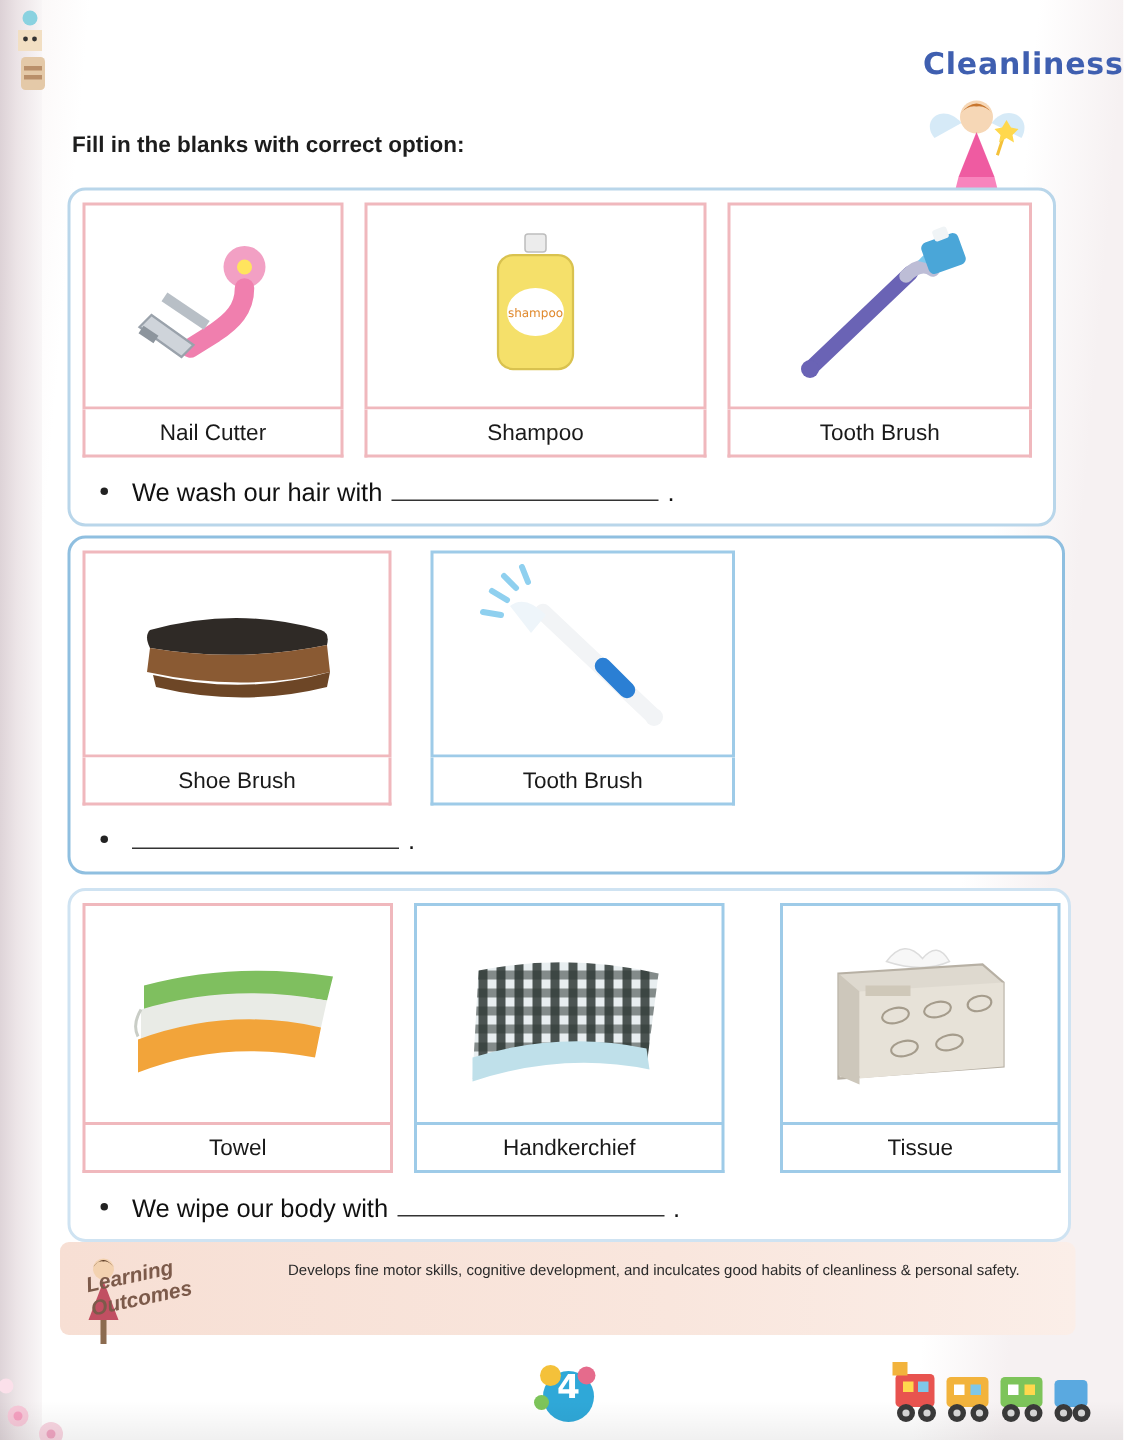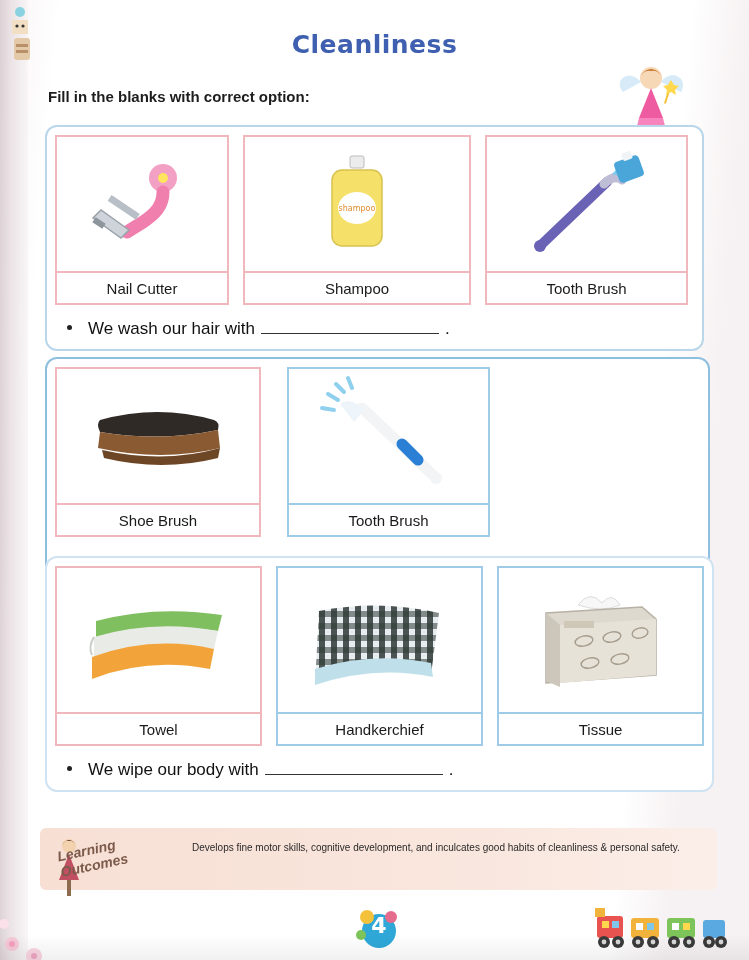--- a/index.html
+++ b/index.html
@@ -26,22 +26,22 @@
     left: 0; top: 0;
     width: 28px; height: 960px;
     background: linear-gradient(90deg, #d8ccd1 0%, #e9e0e3 40%, #f8f5f6 100%);
     opacity: .85;
   }
   .title {
     position: absolute;
     top: 30px;
     left: 0;
     width: 749px;
-    text-align: center;
-    font-size: 25px;
+    text-align: right;
+    font-size: 20px;
     font-weight: bold;
     color: #3f5fb0;
     letter-spacing: .5px;
     font-family: "DejaVu Sans", sans-serif;
   }
   .instruction {
     position: absolute;
     top: 88px;
     left: 48px;
     font-size: 15px;
@@ -66,21 +66,21 @@
   }
 
   
   .qblock {
     position: absolute;
     border-radius: 12px;
     background: #ffffff;
   }
   .qblock.b1 { left: 45px; top: 125px; width: 655px; height: 222px; border: 2px solid #b9d6ea; }
   .qblock.b2 { left: 45px; top: 357px; width: 661px; height: 222px; border: 2px solid #8fbfe0; }
-  .qblock.b3 { left: 45px; top: 556px; width: 665px; height: 232px; border: 2px solid #cfe3f2; }
+  .qblock.b3 { left: 45px; top: 592px; width: 665px; height: 232px; border: 2px solid #cfe3f2; }
 
   .cards {
     position: absolute;
     left: 0; top: 0;
     width: 100%;
     display: flex;
   }
   .card {
     position: relative;
     box-sizing: border-box;
@@ -356,21 +356,21 @@
                 <rect width="12" height="6" fill="#2f3a36" opacity=".55"></rect>
               </pattern>
             </defs>
             <path d="M24 36 q60 -12 120 2 l-8 62 q-58 -12 -116 8z" fill="url(#check)"></path>
             <path d="M20 94 q58 -18 116 -6 l2 14 q-58 -12 -118 8z" fill="#bfe0ea"></path>
           </svg>
         </div>
         <div class="caption">Handkerchief</div>
       </div>
 
-      <div class="card blue" style="width:207px;">
+      <div class="card blue" style="width:187px;margin-left:23px;">
         <div class="frame" style="height:148px;">
           <svg width="170" height="130" viewBox="0 0 170 130">
             <path d="M62 30 q12 -16 24 -2 q10 -12 18 2 q-18 8 -42 0z" fill="#f7f7f7" stroke="#dcdcdc"></path>
             <path d="M30 38 l96 -6 l14 12 l0 56 l-110 8 z" fill="#ded9cf" stroke="#b7b0a4" stroke-width="1.5"></path>
             <path d="M30 38 l14 12 l0 62 l-14 -6z" fill="#cdc7bb"></path>
             <path d="M44 50 l96 -6 l0 56 l-96 8z" fill="#e7e2d8"></path>
             <g fill="none" stroke="#a59c8c" stroke-width="1.4">
               <ellipse cx="68" cy="66" rx="9" ry="5" transform="rotate(-12 68 66)"></ellipse>
               <ellipse cx="96" cy="62" rx="9" ry="5" transform="rotate(-12 96 62)"></ellipse>
               <ellipse cx="124" cy="58" rx="8" ry="5" transform="rotate(-12 124 58)"></ellipse>

